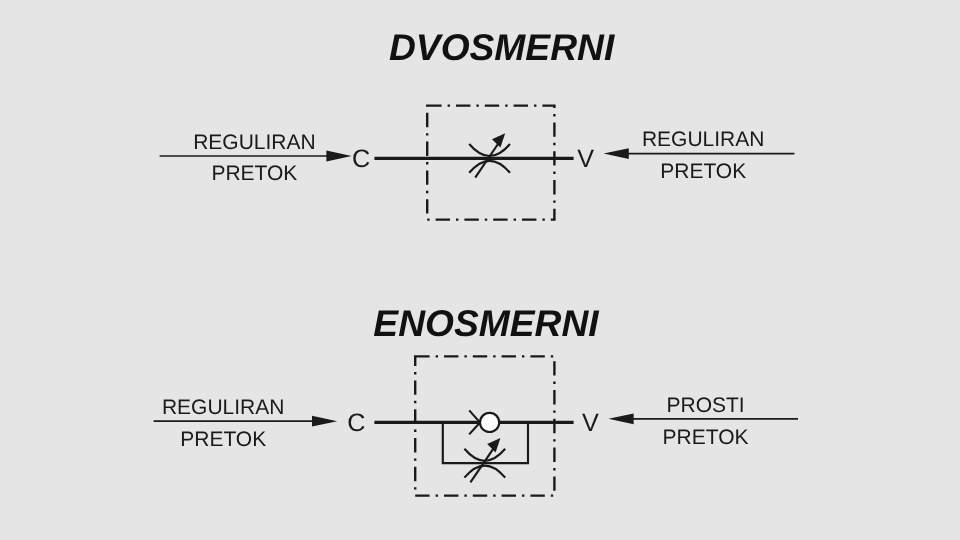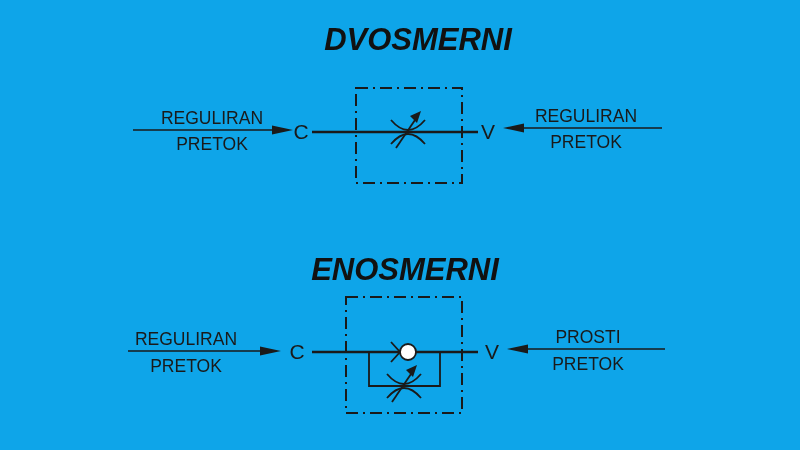--- a/index.html
+++ b/index.html
@@ -4,21 +4,21 @@
 <style>
   html, body {
     margin: 0;
     padding: 0;
     background: #ffffff;
   }
   .canvas {
     position: relative;
     width: 800px;
     height: 450px;
-    background: #0ea5e9;
+    background: #e5e5e5;
     overflow: hidden;
     font-family: "Liberation Sans", sans-serif;
   }
   svg { display: block; }
   .diagram-title {
     font-family: "Liberation Sans", sans-serif;
     font-weight: bold;
     font-style: italic;
     font-size: 31px;
     fill: #111111;

